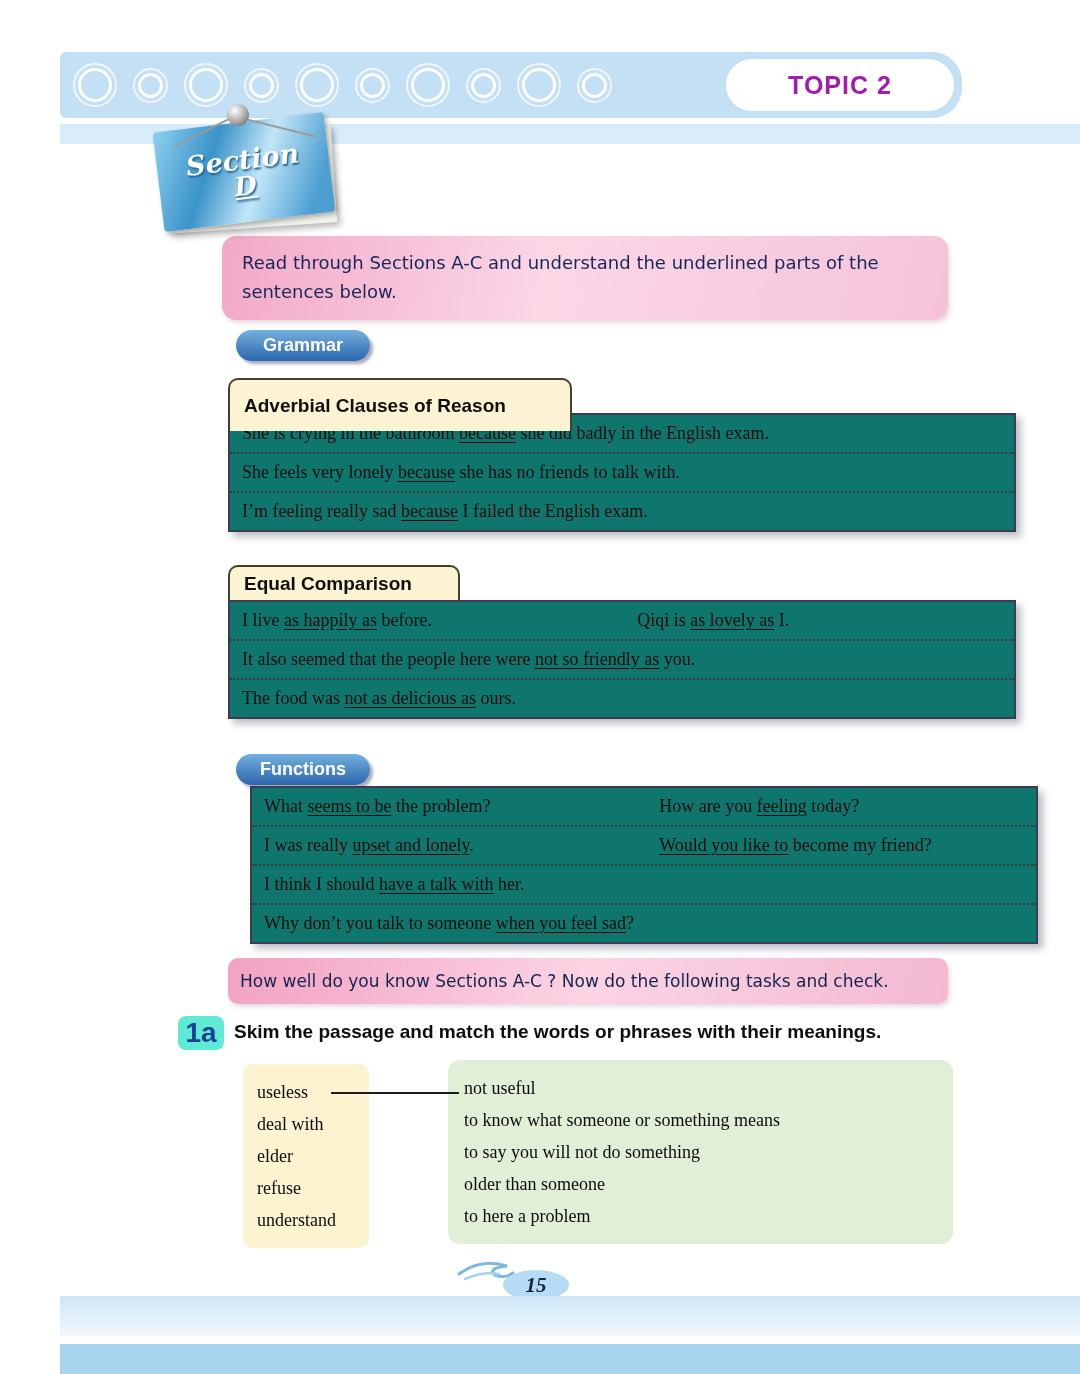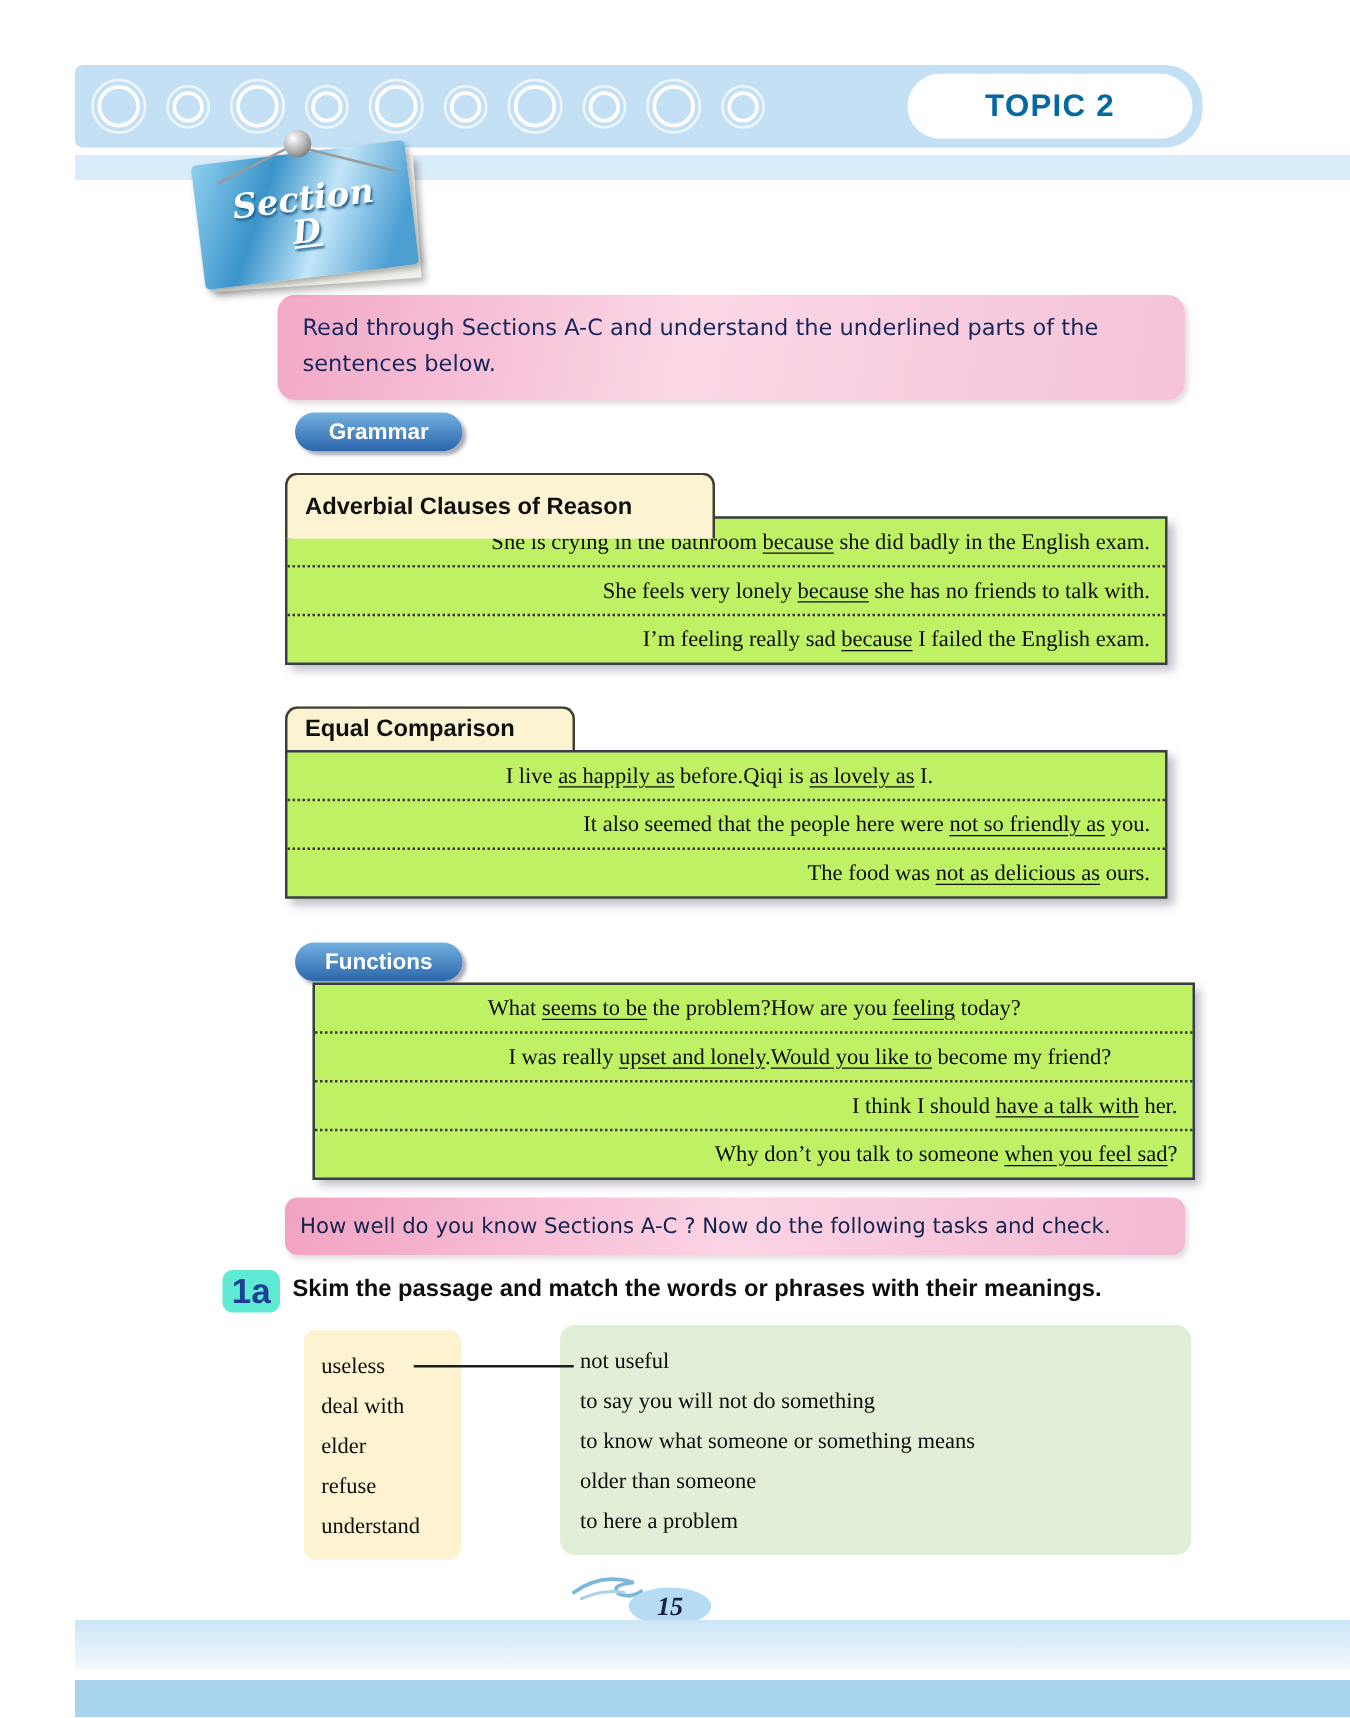--- a/index.html
+++ b/index.html
@@ -10,21 +10,21 @@
   
   .top-band { position:absolute; left:60px; top:52px; width:902px; height:66px;
     background:#c3e0f4; border-radius:6px 30px 30px 6px;
     display:flex; align-items:center; gap:26px; padding:0 18px; }
   .ring { flex:0 0 auto; border:3px solid #ffffff; border-radius:50%;
     outline:2px solid rgba(255,255,255,.75); outline-offset:3px; }
   .ring.big { width:34px; height:34px; }
   .ring.small { width:25px; height:25px; }
   .topic-pill { position:absolute; right:8px; top:7px; width:228px; height:52px;
     background:#ffffff; border-radius:26px; display:flex; align-items:center; justify-content:center;
-    font-size:25px; font-weight:bold; color:#0369a1; letter-spacing:1px;text-align:right; }
+    font-size:25px; font-weight:bold; color:#a21caf; letter-spacing:1px;text-align:right; }
   .top-strip { position:absolute; left:60px; top:124px; width:1020px; height:20px; background:#d9ecf9; }
 
   
   .plaque-wrap { position:absolute; left:152px; top:104px; width:210px; height:140px; z-index:6; }
   .plaque-paper { position:absolute; left:14px; top:26px; width:168px; height:98px; background:#f2f2ec;
     transform:rotate(-4deg); box-shadow:3px 4px 6px rgba(0,0,0,.28); z-index:1; }
   .string { position:absolute; left:85px; top:12px; height:2px; background:#9a9a9a; transform-origin:0 0; z-index:3; }
   .string.left { width:70px; transform:rotate(153deg); }
   .string.right { width:82px; transform:rotate(14deg); }
   .plaque { position:absolute; left:6px; top:18px; width:172px; height:100px;
@@ -56,22 +56,22 @@
     box-shadow:3px 3px 3px rgba(70,70,100,.45); }
   #grammar-pill { left:236px; top:330px; width:134px; }
   #functions-pill { left:236px; top:742px; width:134px;margin-top:12px; }
 
   
   .gtab { position:absolute; background:#fbf3d2; border:2px solid #40402e; border-bottom:none;
     border-radius:10px 10px 0 0; font-weight:bold; font-size:19px; color:#101010;
     display:flex; align-items:center; padding:0 14px; z-index:2; }
   #tab1 { left:228px; top:378px; width:344px; height:53px; }
   #tab2 { left:228px; top:565px; width:232px; height:35px; }
-  .gbody { position:absolute; left:228px; width:706px; background:#bef264; border:2px solid #3c3c50;
-    box-shadow:5px 5px 7px rgba(110,110,130,.45);text-align:right; }
+  .gbody { position:absolute; left:228px; width:788px; background:#0f766e; border:2px solid #3c3c50;
+    box-shadow:5px 5px 7px rgba(110,110,130,.45); }
   #body1 { top:413px; }
   #body2 { top:600px; }
   #body3 { top:786px;margin-left:22px; }
   .srow { display:flex; align-items:baseline; padding:8px 12px; border-bottom:2px dotted #3a3a3a; }
   .srow:last-child { border-bottom:none; }
   .scell { font-family:"Liberation Serif", serif; font-size:18px; color:#0c0c0c; white-space:nowrap; }
   .scell:first-child:not(:only-child) { flex:0 0 52%; }
   .scell:only-child { flex:1 1 auto; }
   .u { text-decoration:underline; text-underline-offset:3px; }
 
@@ -189,22 +189,22 @@
 
   <div class="match-left">
       <div class="mitem">useless</div>
       <div class="mitem">deal with</div>
       <div class="mitem">elder</div>
       <div class="mitem">refuse</div>
       <div class="mitem">understand</div>
     </div>
   <div class="match-right">
       <div class="mitem">not useful</div>
+      <div class="mitem">to know what someone or something means</div>
       <div class="mitem">to say you will not do something</div>
-      <div class="mitem">to know what someone or something means</div>
       <div class="mitem">older than someone</div>
       <div class="mitem">to here a problem</div>
     </div>
   <div class="connector"></div>
 
   <div class="pagenum-group">
     <svg class="swirl" width="70" height="30" viewBox="0 0 70 30">
       <path d="M4 22 q22 -16 48 -8 q-20 2 -12 9 q10 4 18 -2" stroke="#7db8dc" stroke-width="3" fill="none" stroke-linecap="round"></path>
       <path d="M10 27 q18 -8 34 -5" stroke="#a9d2ea" stroke-width="2.5" fill="none" stroke-linecap="round"></path>
     </svg>

